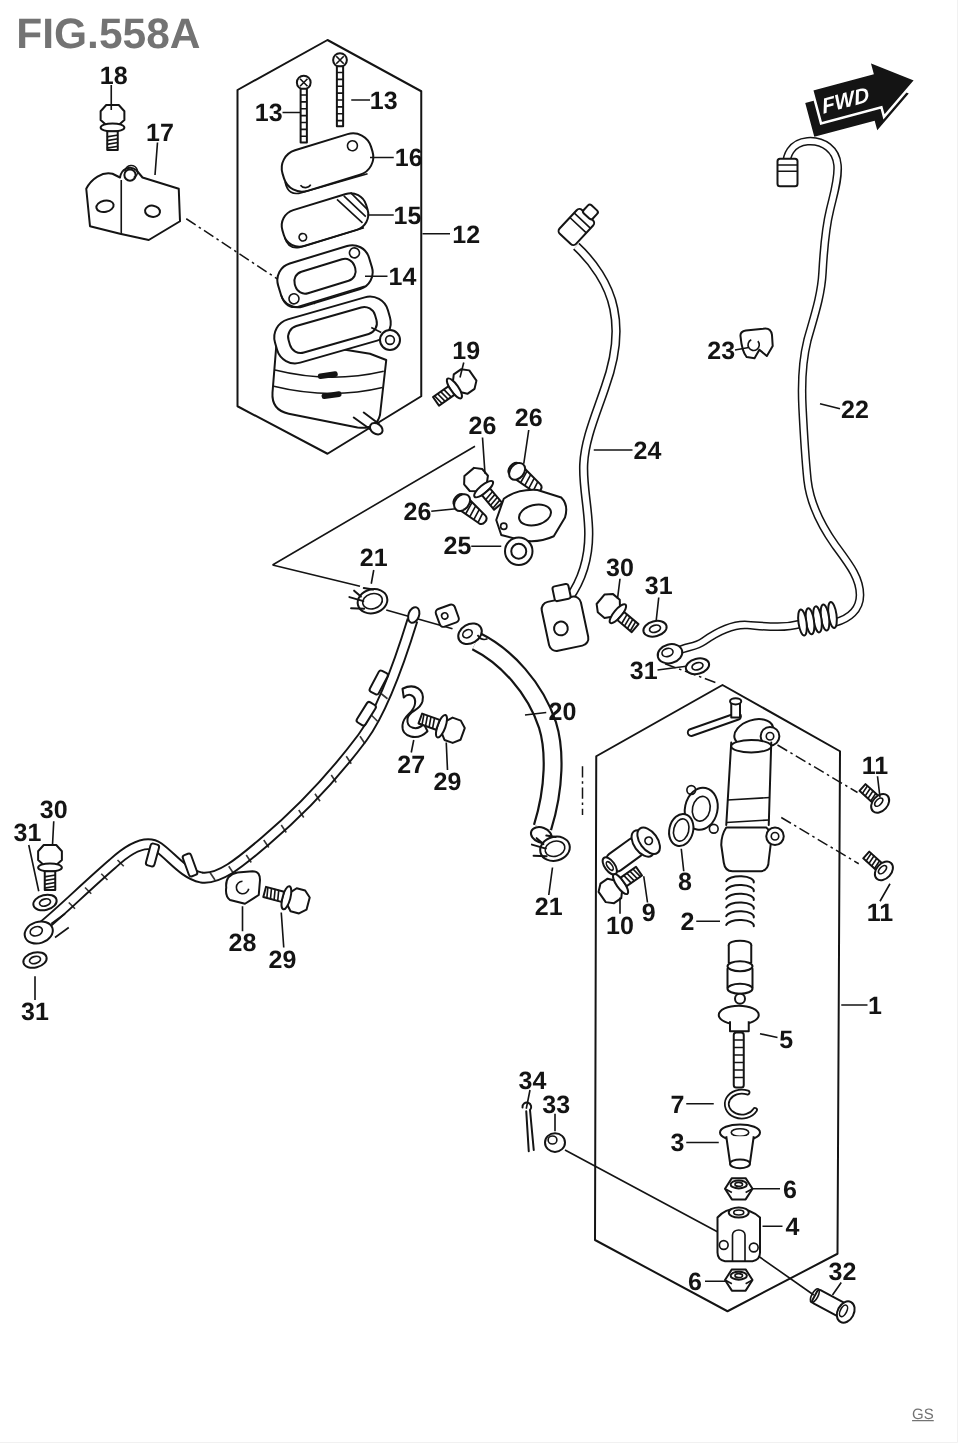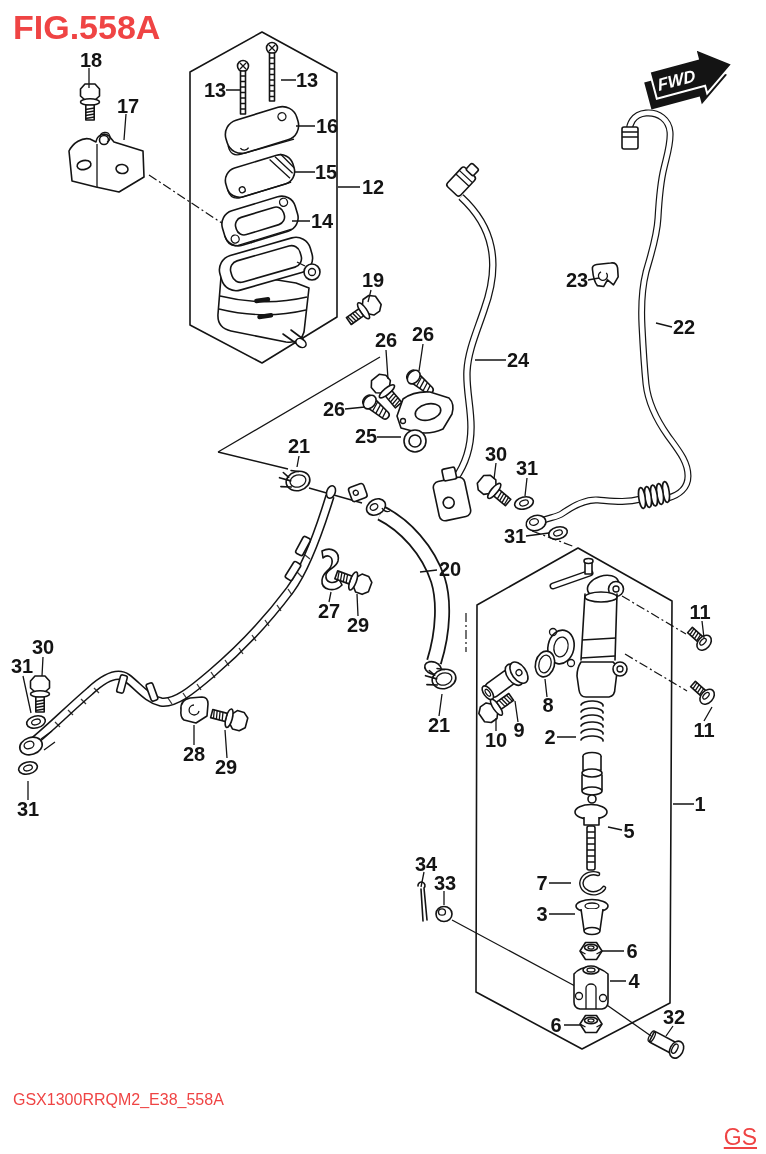--- a/index.html
+++ b/index.html
@@ -1,21 +1,21 @@
 <!DOCTYPE html>
 <html><head>
 <meta charset="utf-8">
 <style>
   html,body{margin:0;padding:0;background:#e8e8e8;}
   .page{position:relative;width:766px;height:1154px;background:#ffffff;overflow:hidden;
-        font-family:"Liberation Sans",sans-serif;color:#ef4444;}
+        font-family:"Liberation Sans",sans-serif;color:#737373;}
   .fig-title{position:absolute;left:13px;top:8px;font-size:34px;font-weight:bold;letter-spacing:0px;}
   .footer-code{position:absolute;left:13px;top:1091px;font-size:16px;}
   .footer-name{position:absolute;left:13px;top:1113px;font-size:16px;}
-  .corner-mark{position:absolute;right:9px;top:1124px;font-size:23px;text-decoration:underline;}
+  .corner-mark{position:absolute;right:19px;top:1124px;font-size:12px;text-decoration:underline;}
   svg text.callout{font-family:"Liberation Sans",sans-serif;font-size:20px;font-weight:bold;fill:#141414;}
   svg .ln{stroke:#141414;stroke-width:1.6;fill:none;stroke-linecap:round;stroke-linejoin:round;}
   svg .lnf{stroke:#141414;stroke-width:1.6;fill:#ffffff;stroke-linejoin:round;}
   svg .thin{stroke:#141414;stroke-width:1.3;fill:none;}
   svg .dd{stroke:#141414;stroke-width:1.2;fill:none;stroke-dasharray:9 3 2 3;}
   svg .fwd-text{font-family:"Liberation Sans",sans-serif;font-size:17px;font-weight:bold;font-style:italic;fill:#ffffff;}
 </style>
 </head>
 <body>
 
@@ -405,15 +405,14 @@
         <text x="426" y="871" text-anchor="middle" class="callout">34</text>
         <text x="445" y="890" text-anchor="middle" class="callout">33</text>
         <text x="542" y="921" text-anchor="middle" class="callout">3</text>
         <text x="632" y="958" text-anchor="middle" class="callout">6</text>
         <text x="634" y="988" text-anchor="middle" class="callout">4</text>
         <text x="556" y="1032" text-anchor="middle" class="callout">6</text>
         <text x="674" y="1024" text-anchor="middle" class="callout">32</text>
       </g>
   </svg>
 
-  <div class="footer-code">GSX1300RRQM2_E38_558A</div>
   <div class="corner-mark">GS</div>
 </div>
 
 </body></html>

